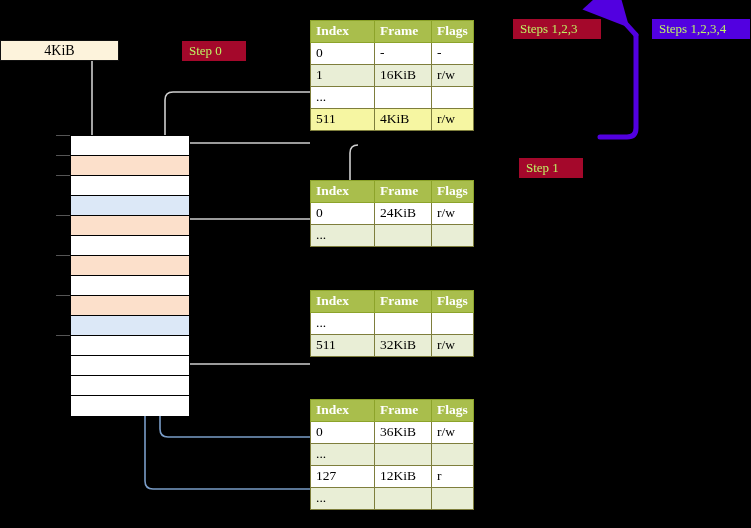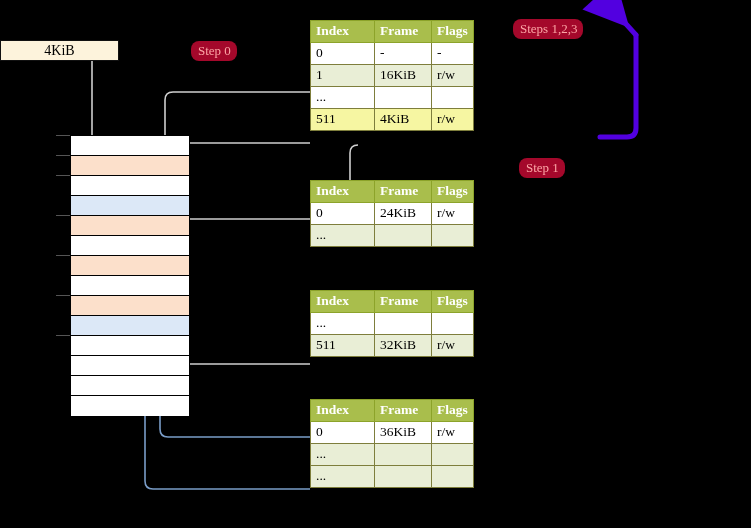--- a/index.html
+++ b/index.html
@@ -44,32 +44,31 @@
     box-sizing: border-box;
     color: #000000;
     font-size: 14px;
     line-height: 19px;
     text-align: center;
   }
 
   
   .badge {
     position: absolute;
-    color: #fca5a5;
+    color: #bef264;
     font-size: 13px;
     line-height: 17px;
-    padding: 1px 6px 2px 7px;
+    padding: 1px 24px 2px 7px;
     white-space: nowrap;
     box-sizing: border-box;
-    border-radius: 8px;
   }
   .badge-red    { background: #A4082B; }
   .badge-purple { background: #5200E0; }
 
-  #badge-step0        { left: 191px; top: 41px; }
+  #badge-step0        { left: 182px; top: 41px; }
   #badge-steps123     { left: 513px; top: 19px; }
   #badge-steps1234    { left: 652px; top: 19px; }
   #badge-step4        { left: 519px; top: 158px; }
 
   
   #memory {
     position: absolute;
     left: 70px;
     top: 135px;
     width: 120px;
@@ -193,20 +192,21 @@
       <path d="M636,35 L626,24" stroke="#5200E0" stroke-width="5" fill="none" stroke-linecap="round" marker-end="url(#ah-purple-left)"></path>
     </g>
   </svg>
 
   <div class="kib-box">
     <span>4KiB</span>
   </div>
 
   <div id="badge-step0" class="badge badge-red">Step 0</div>
   <div id="badge-steps123" class="badge badge-red">Steps 1,2,3</div>
+  <div id="badge-steps1234" class="badge badge-purple">Steps 1,2,3,4</div>
   <div id="badge-step4" class="badge badge-red">Step 1</div>
 
   <div id="memory">
       <div class="mem-row mem-white"></div>
       <div class="mem-row mem-peach"></div>
       <div class="mem-row mem-white"></div>
       <div class="mem-row mem-blue"></div>
       <div class="mem-row mem-peach"></div>
       <div class="mem-row mem-white"></div>
       <div class="mem-row mem-peach"></div>
@@ -312,20 +312,25 @@
         <tr class="row-plain">
           <td class="col-index">0</td>
           <td class="col-frame">36KiB</td>
           <td class="col-flags">r/w</td>
         </tr>
         <tr class="row-alt">
           <td class="col-index">...</td>
           <td class="col-frame"></td>
           <td class="col-flags"></td>
         </tr>
+        <tr class="row-plain">
+          <td class="col-index">127</td>
+          <td class="col-frame">12KiB</td>
+          <td class="col-flags">r</td>
+        </tr>
         <tr class="row-alt">
           <td class="col-index">...</td>
           <td class="col-frame"></td>
           <td class="col-flags"></td>
         </tr>
       </tbody>
     </table>
 
 </div>
 

